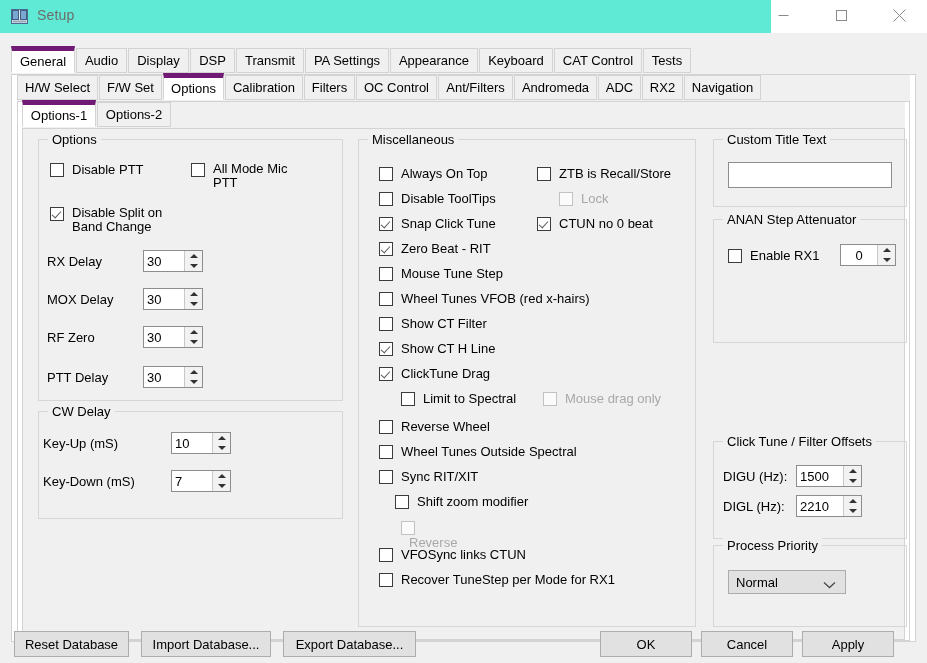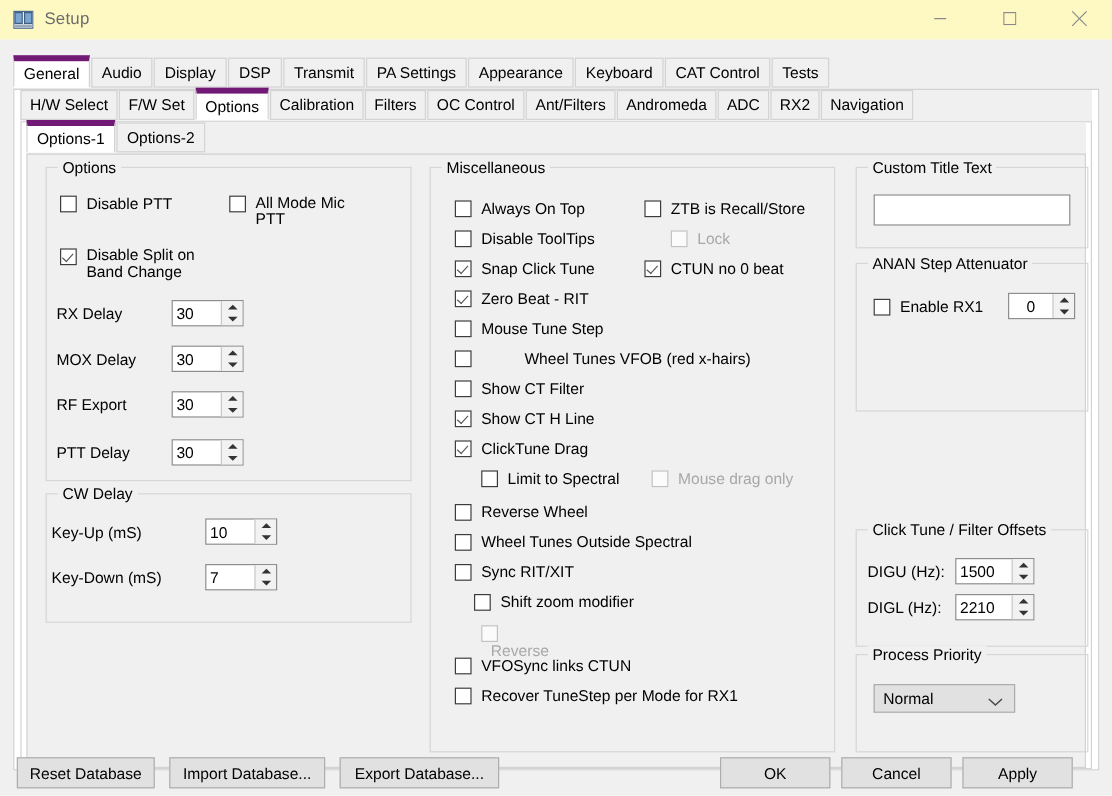--- a/index.html
+++ b/index.html
@@ -15,22 +15,22 @@
     font-size: 13px;
     color: #000000;
     overflow: hidden;
     -webkit-font-smoothing: antialiased;
   }
 
   
   #titlebar {
     position: absolute;
     left: 0; top: 0;
-    width: 927px; height: 33px;
-    background: #fef9c3;
+    width: 771px; height: 33px;
+    background: #5eead4;
     border-bottom: 1px solid #ffffff;
   }
   #app-icon {
     position: absolute;
     left: 11px; top: 8px;
     width: 17px; height: 17px;
   }
   #win-title {
     position: absolute;
     left: 37px; top: 7px;
@@ -427,21 +427,21 @@
 
     <div class="fieldlabel r" style="left:8px; top:152px; width:92px;">MOX Delay</div>
     <div class="spinner" style="left:104px; top:148px; width:60px;">
       <div class="sval">30</div>
       <div class="spin-btns">
         <div class="spin-up"></div>
         <div class="spin-dn"></div>
       </div>
     </div>
 
-    <div class="fieldlabel r" style="left:8px; top:190px; width:92px;">RF Export</div>
+    <div class="fieldlabel r" style="left:8px; top:190px; width:92px;">RF Zero</div>
     <div class="spinner" style="left:104px; top:186px; width:60px;">
       <div class="sval">30</div>
       <div class="spin-btns">
         <div class="spin-up"></div>
         <div class="spin-dn"></div>
       </div>
     </div>
 
     <div class="fieldlabel r" style="left:8px; top:230px; width:92px;">PTT Delay</div>
     <div class="spinner" style="left:104px; top:226px; width:60px;">
@@ -491,21 +491,21 @@
       <div class="cblabel">Snap Click Tune</div>
     </div>
     <div class="cbrow" style="left:20px; top:101px;">
       <div class="cbox checked"></div>
       <div class="cblabel">Zero Beat -  RIT</div>
     </div>
     <div class="cbrow" style="left:20px; top:126px;">
       <div class="cbox"></div>
       <div class="cblabel">Mouse Tune Step</div>
     </div>
-    <div class="cbrow" style="left:20px; top:151px;gap:36px;">
+    <div class="cbrow" style="left:20px; top:151px;">
       <div class="cbox"></div>
       <div class="cblabel">Wheel Tunes VFOB (red x-hairs)</div>
     </div>
     <div class="cbrow" style="left:20px; top:176px;">
       <div class="cbox"></div>
       <div class="cblabel">Show CT Filter</div>
     </div>
     <div class="cbrow" style="left:20px; top:201px;">
       <div class="cbox checked"></div>
       <div class="cblabel">Show CT H Line</div>

